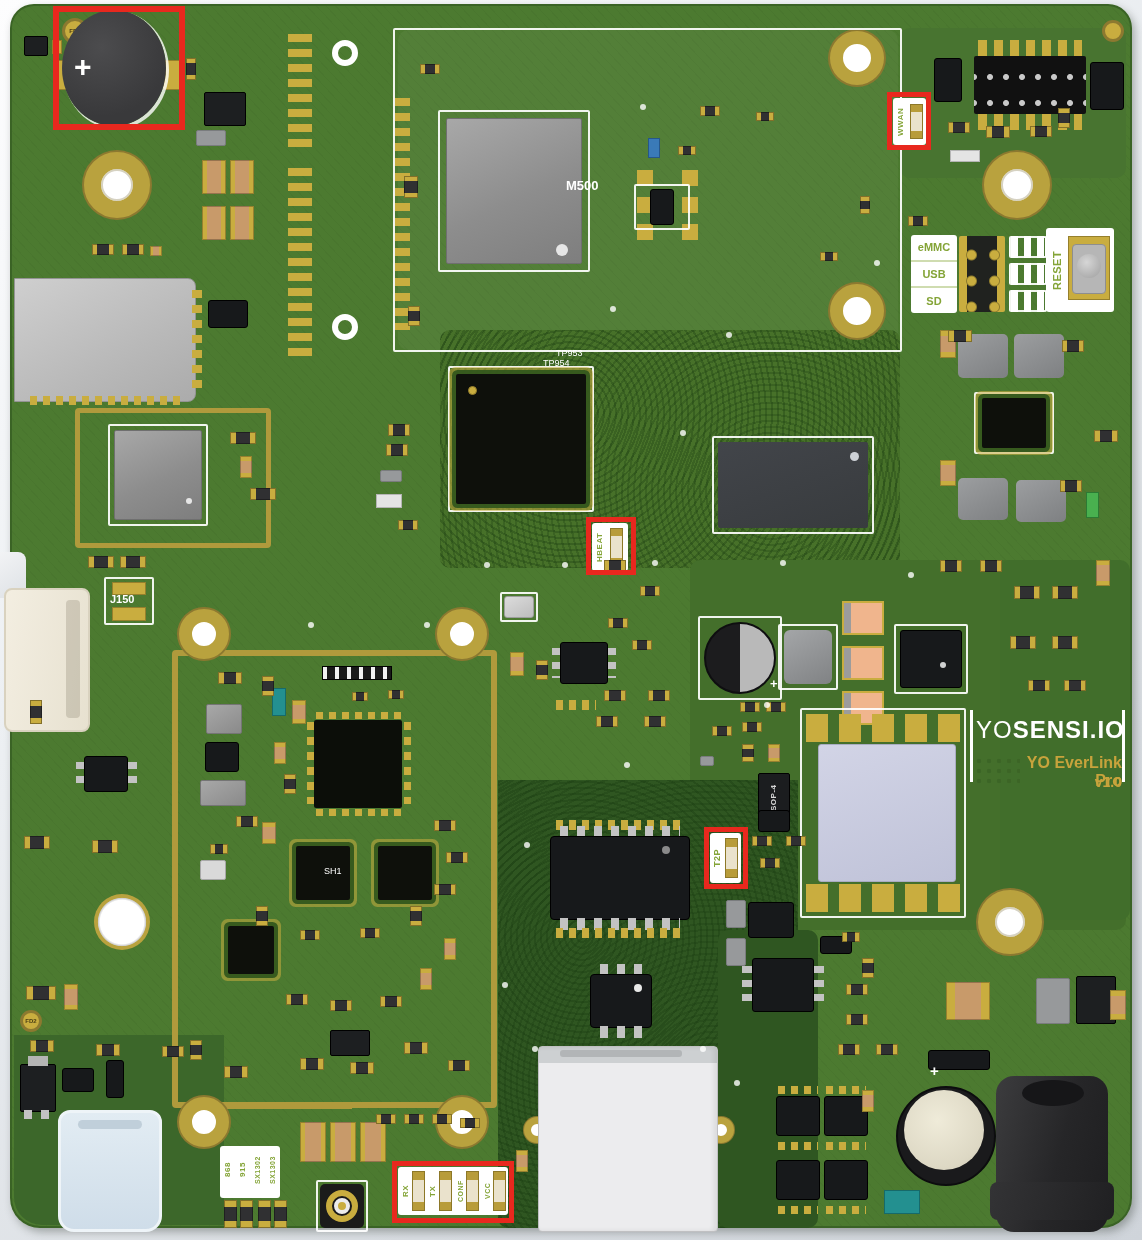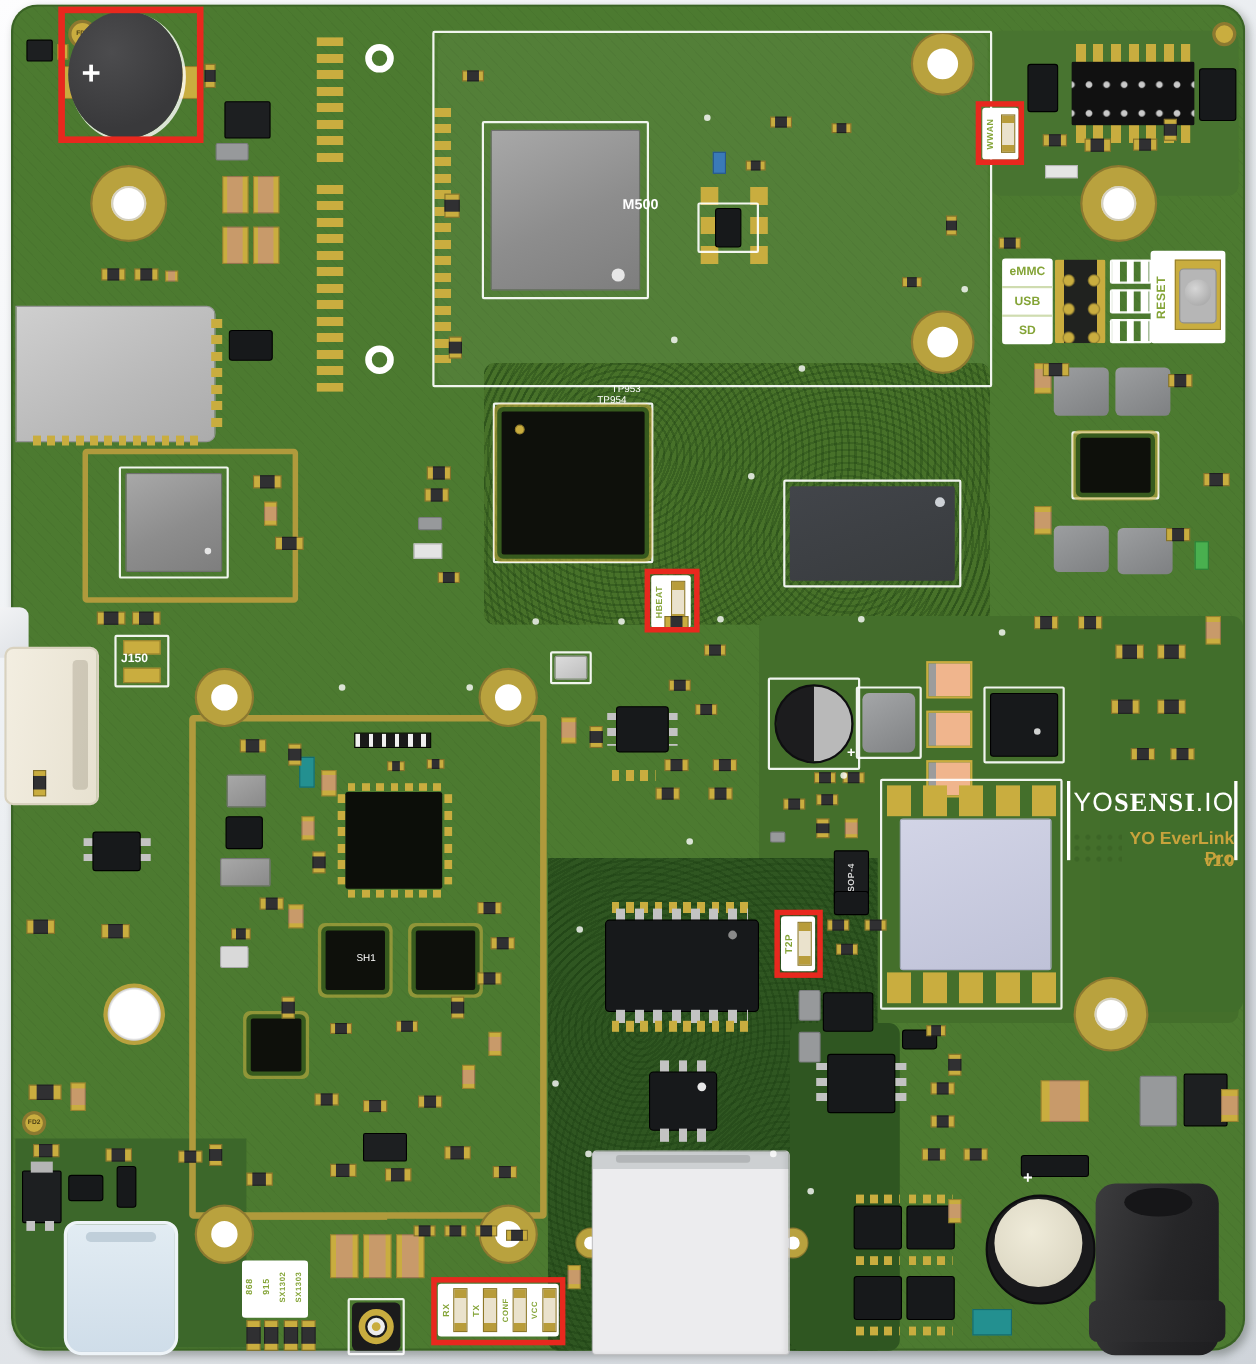--- a/index.html
+++ b/index.html
@@ -211,21 +211,21 @@
   <div class="a vlab" style="left:762px;top:776px;width:24px;height:44px;font-size:8px;color:#d8d8d8;">SOP-4</div>
 
   <div class="a outline" style="left:800px;top:708px;width:166px;height:210px;"></div>
   <div class="a" style="left:806px;top:714px;width:154px;height:28px;background:repeating-linear-gradient(90deg,#c9ad3f 0 22px, transparent 22px 33px);"></div>
   <div class="a" style="left:818px;top:744px;width:138px;height:138px;background:linear-gradient(160deg,#d2d4e6,#bfc2d8);border:1px solid #a9acc2;border-radius:3px;"></div>
   <div class="a" style="left:806px;top:884px;width:154px;height:28px;background:repeating-linear-gradient(90deg,#c9ad3f 0 22px, transparent 22px 33px);"></div>
 
   <div class="a" style="left:970px;top:710px;width:3px;height:72px;background:#fff;"></div>
   <div class="a" style="left:1122px;top:710px;width:3px;height:72px;background:#fff;"></div>
   <div class="a" style="left:976px;top:716px;width:144px;height:32px;text-align:center;color:#fff;font-size:24px;letter-spacing:1px;white-space:nowrap;">
-    <span style="font-weight:normal;">YO</span><span style="font-weight:bold;font-family:Liberation Serif, serif;">SENSI</span><span style="font-weight:normal;">.IO</span>
+    <span style="font-weight:normal;">YO</span><span style="font-weight:bold;">SENSI</span><span style="font-weight:bold;">.IO</span>
   </div>
   <div class="a" style="left:974px;top:756px;width:46px;height:30px;
        background-image:radial-gradient(#3c6526 2px, transparent 2.6px);background-size:10px 10px;"></div>
   <div class="a" style="left:1000px;top:754px;width:122px;text-align:right;color:#c8a33c;font-weight:bold;font-size:16px;">YO EverLink Pro</div>
   <div class="a" style="left:1000px;top:774px;width:122px;text-align:right;color:#c8a33c;font-weight:bold;font-size:14px;">v1.0</div>
 
   <div class="a o" style="left:316px;top:712px;width:86px;height:7px;"></div>
   <div class="a o" style="left:316px;top:809px;width:86px;height:7px;"></div>
   <div class="a O" style="left:307px;top:722px;width:7px;height:82px;"></div>
   <div class="a O" style="left:404px;top:722px;width:7px;height:82px;"></div>

